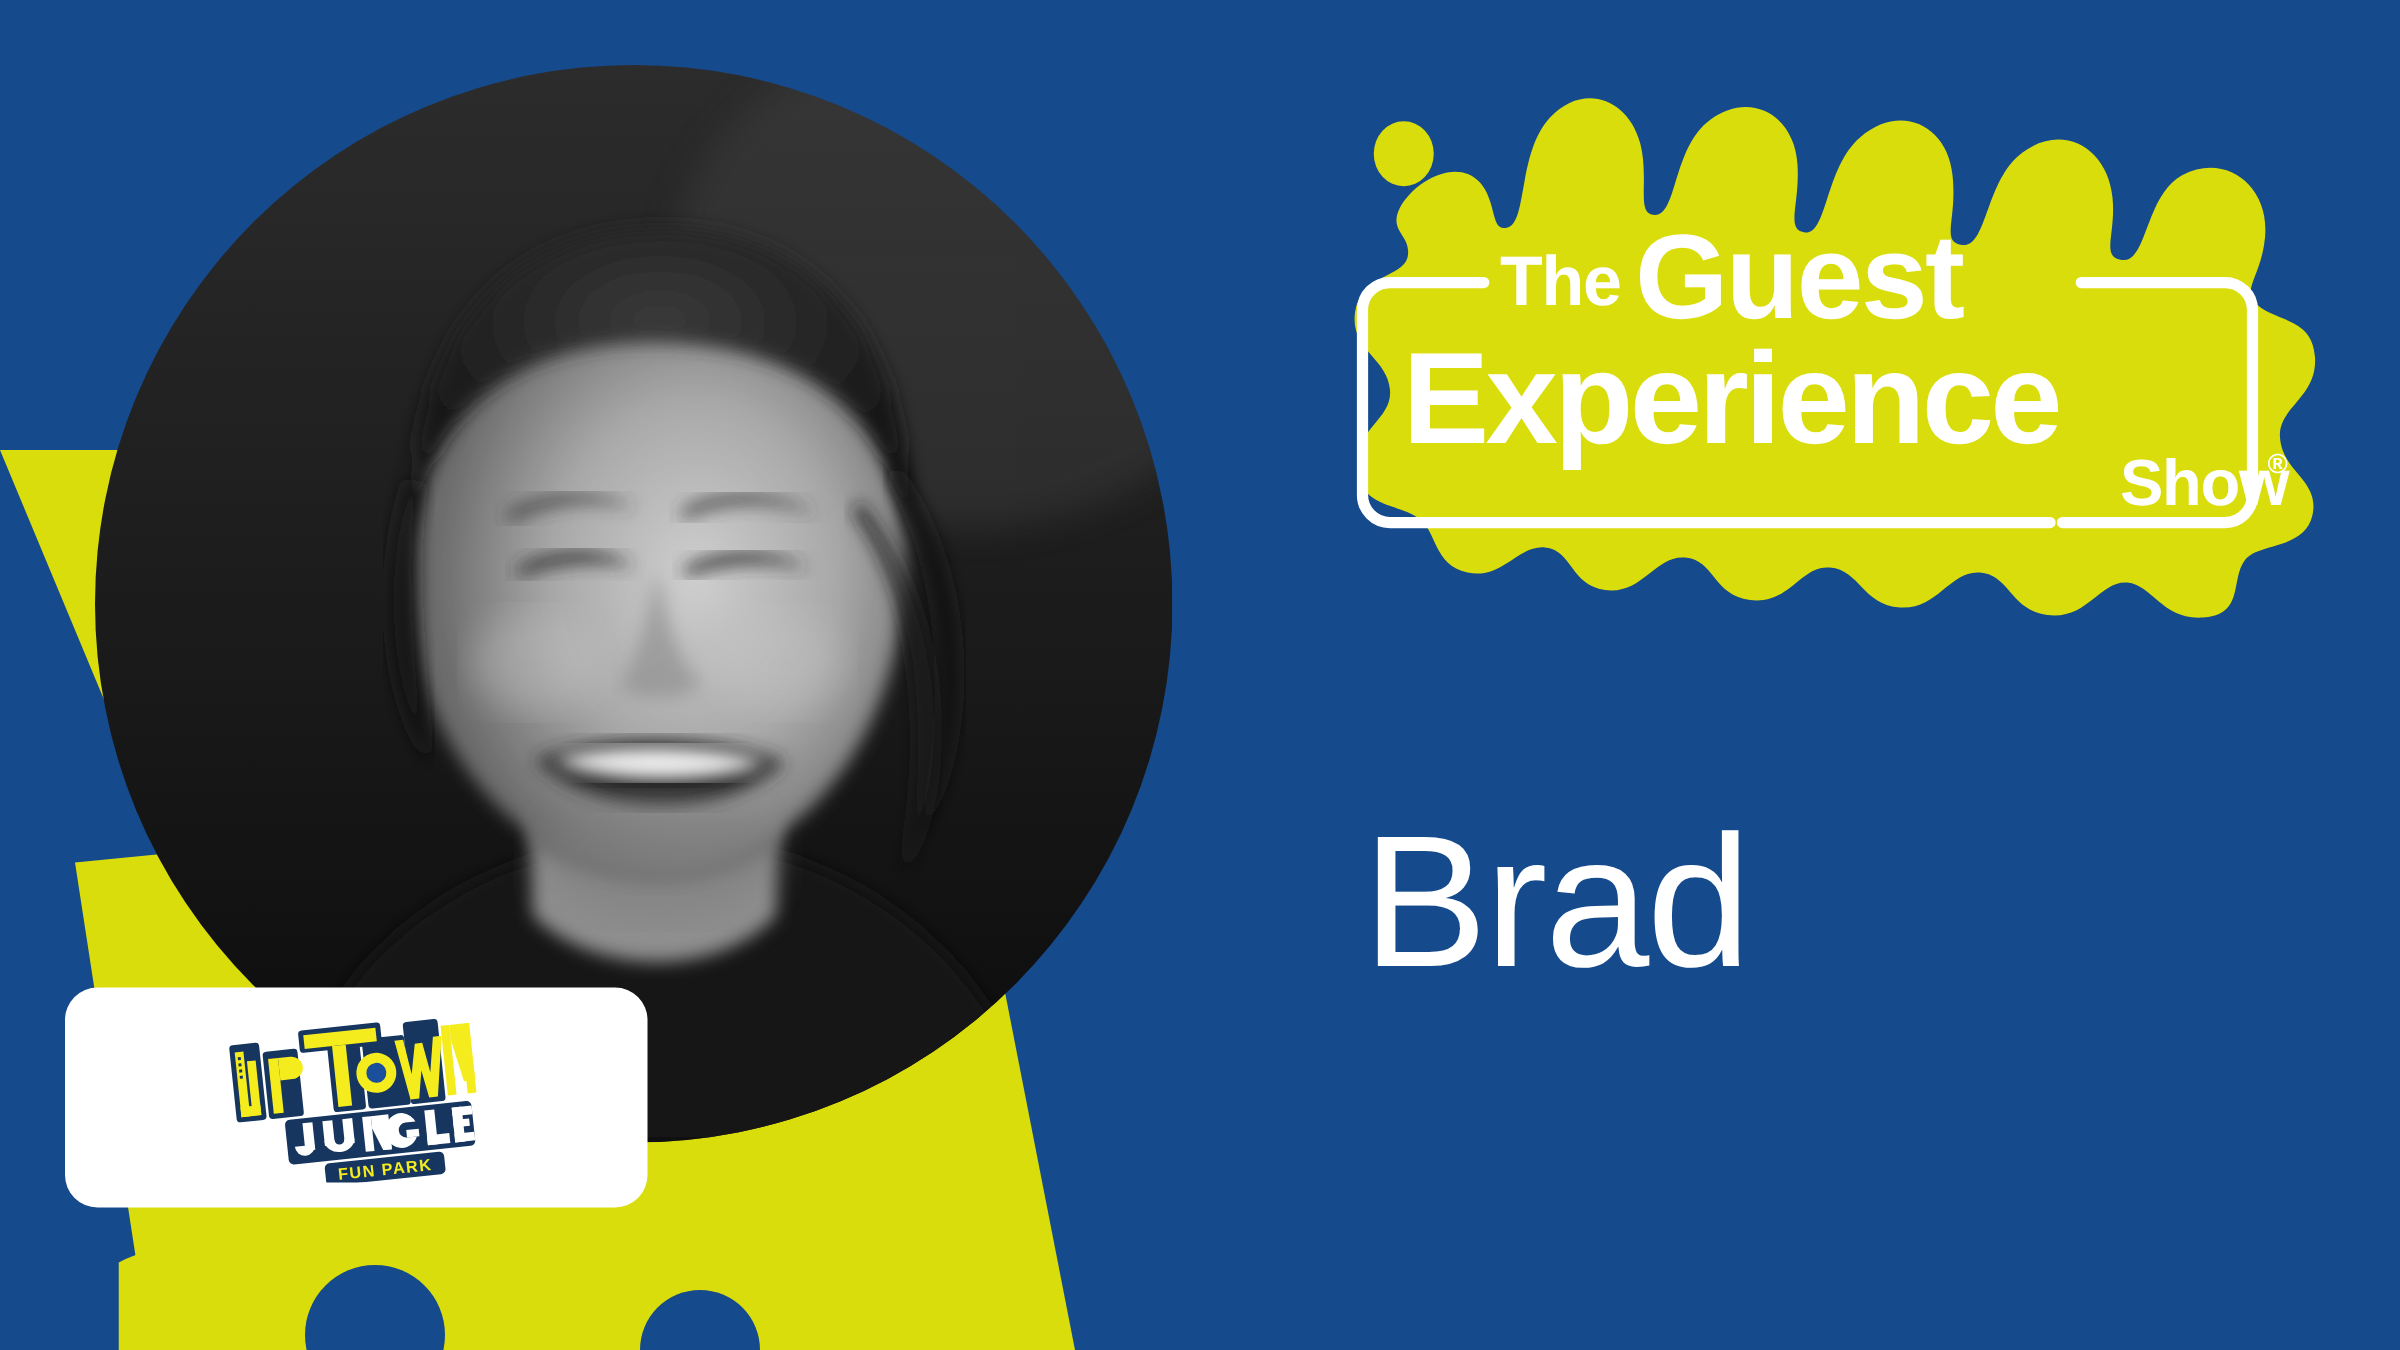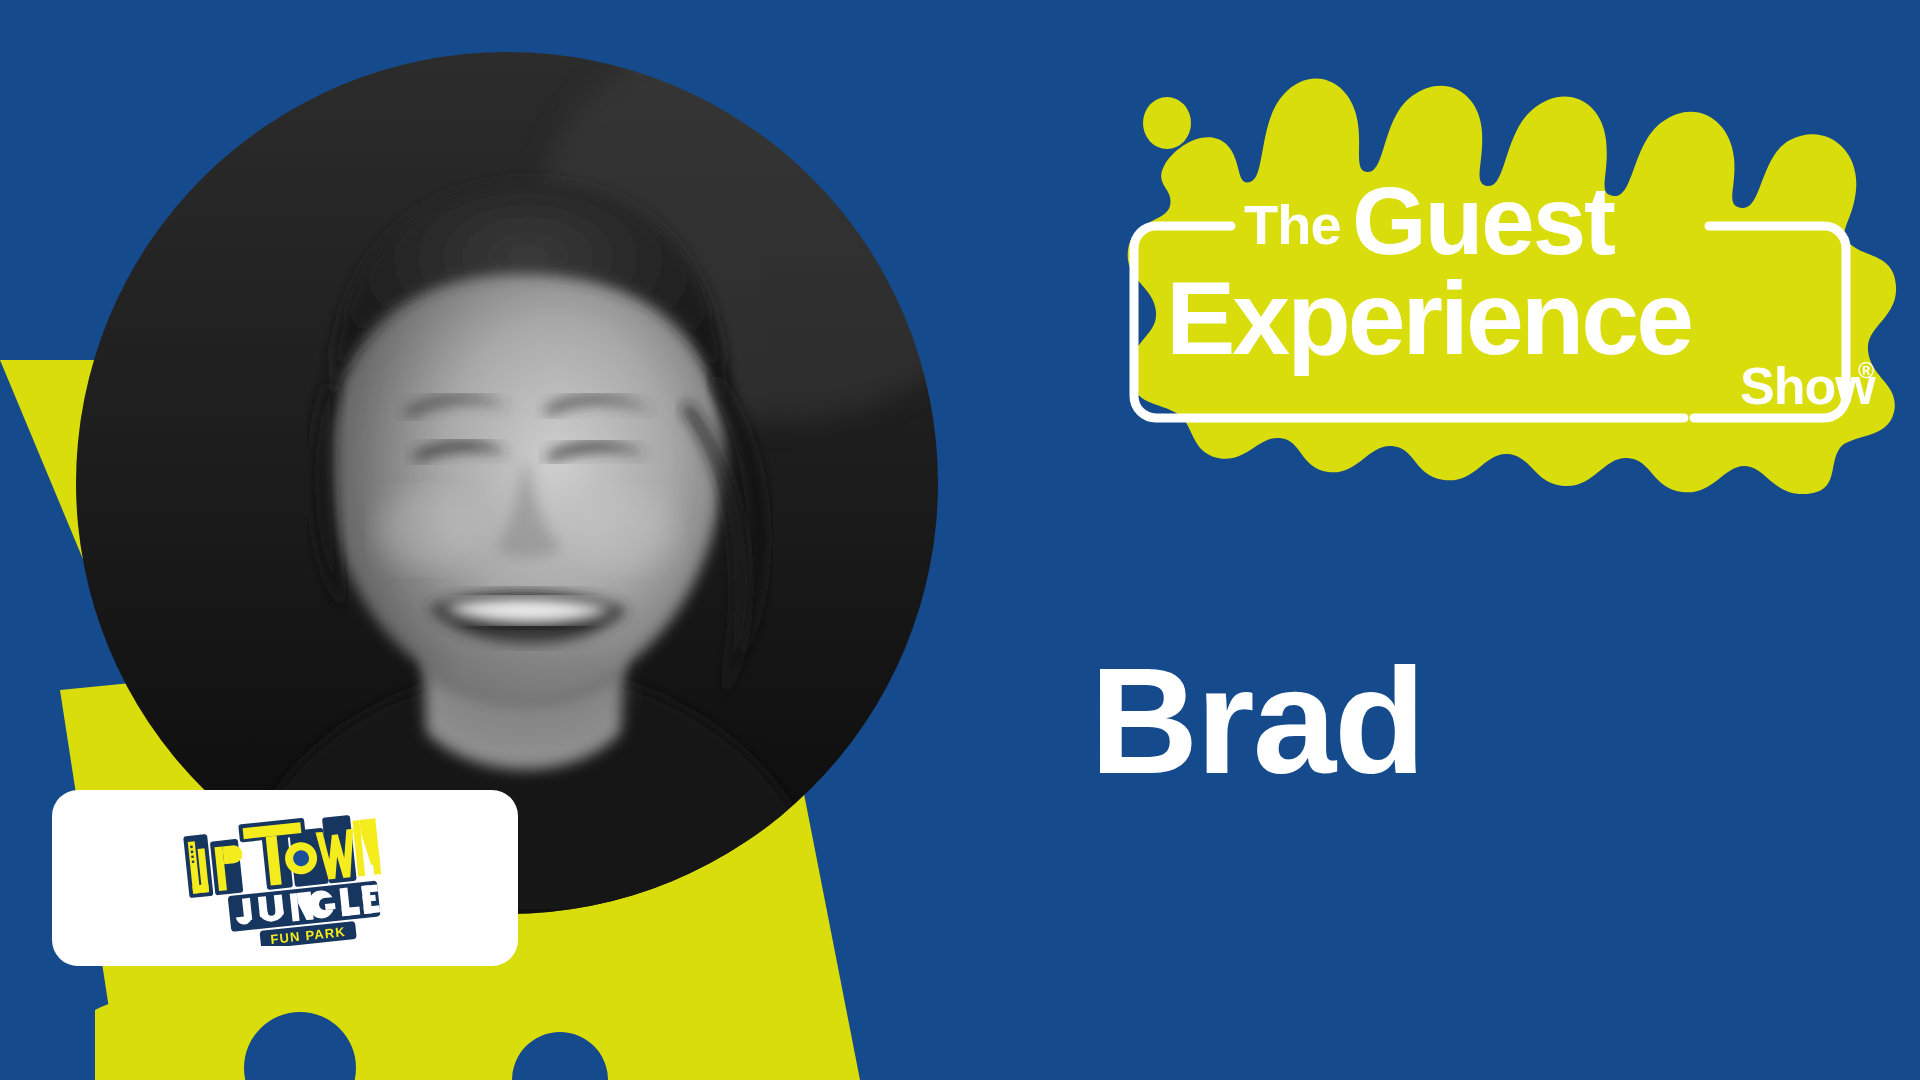--- a/index.html
+++ b/index.html
@@ -41,35 +41,35 @@
     border-radius: 26px;
     display: flex;
     align-items: center;
     justify-content: center;
   }
   #sponsor-logo { width: 232px; height: 136px; display: block; }
 
   
   #show-logo {
     position: absolute;
-    left: 1124px;
+    left: 1080px;
     top: 48px;
     width: 792px;
     height: 452px;
   }
   #show-logo svg { display: block; width: 792px; height: 452px; }
 
   
   #guest-name {
     position: absolute;
     left: 1090px;
     top: 648px;
     width: 800px;
     color: #ffffff;
-    font-weight: bold;
+    font-weight: normal;
     font-size: 150px;
     line-height: 0.98;
     letter-spacing: -2px;
   }
   #guest-name .line { display: block; white-space: nowrap; }
 </style>
 </head>
 <body>
 
 <div id="stage">

